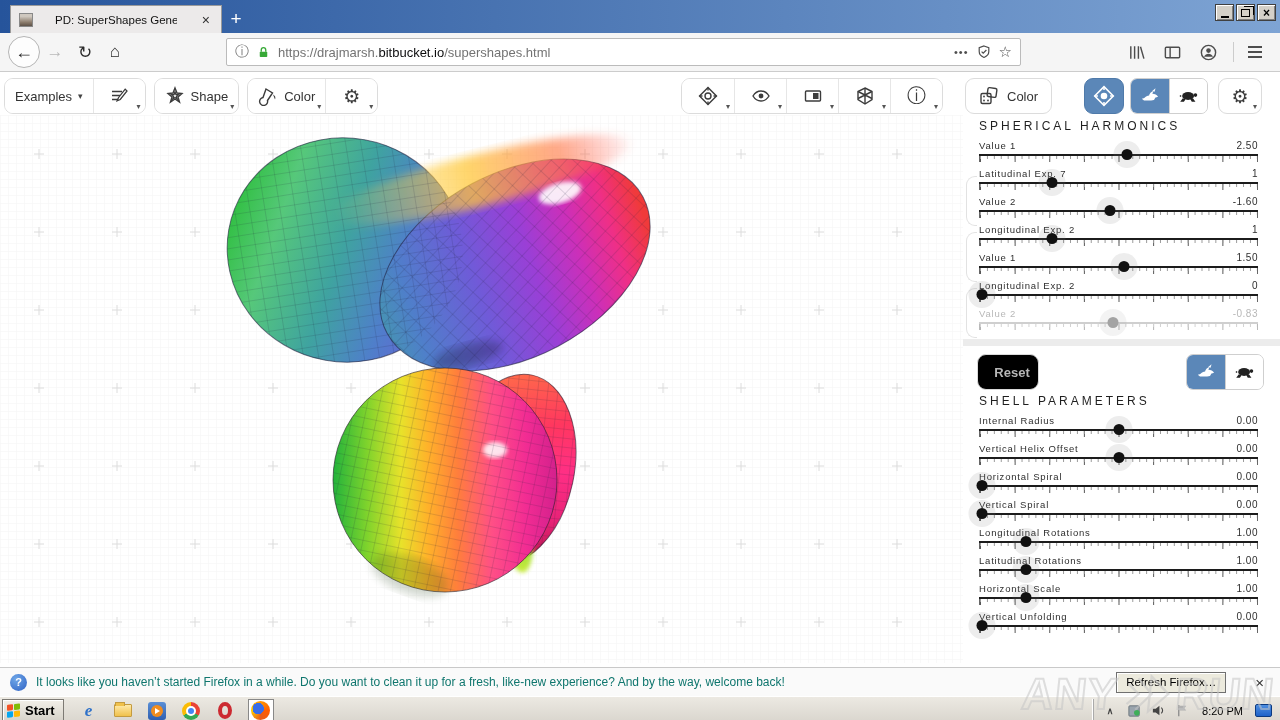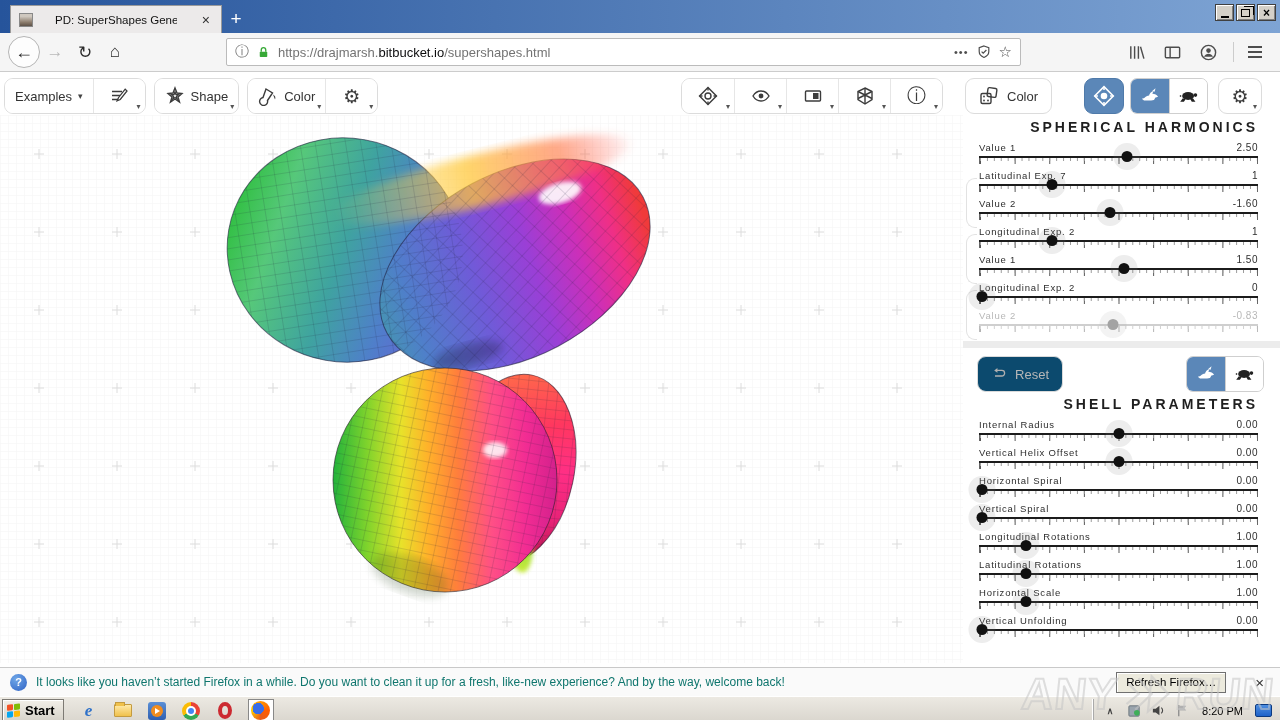--- a/index.html
+++ b/index.html
@@ -61,36 +61,36 @@
   .rightcol{width:317px;flex:0 0 317px;display:flex;flex-direction:column;background:#fff;}
   .panel-toolbar{height:43px;display:flex;align-items:flex-start;padding:6px 12px 0 2px;flex:0 0 43px;}
   .btn{border:1px solid #dcdcdc;border-radius:9px;height:36px;background:#fff;display:flex;align-items:center;justify-content:center;padding:0 13px;gap:8px;font-size:13px;color:#333;cursor:pointer;position:relative;}
   .toggle-blue{background:#5b87b8;border-color:#4f7aa9;width:40px;padding:0;margin-left:32px;}
   .rtgrp{display:flex;border:1px solid #cfcfcf;border-radius:7px;overflow:hidden;margin-left:6px;height:36px;cursor:pointer;}
   .rtcell{width:38px;display:flex;align-items:center;justify-content:center;}
   .rt-on{background:#5b87b8;}
   .rt-off{background:#fff;border-left:1px solid #cfcfcf;}
   .gearbtn{width:44px;margin-left:10px;padding:0;}
   .panel-scroll{flex:1;overflow:hidden;padding:2px 22px 0 16px;font-family:"DejaVu Sans",sans-serif;}
-  .sec-title{font-size:14px;letter-spacing:3px;text-align:right;color:#1f1f1f;margin:2px 0 5px;font-weight:700;white-space:nowrap;}
+  .sec-title{font-size:12px;letter-spacing:3px;text-align:left;color:#1f1f1f;margin:2px 0 5px;font-weight:400;white-space:nowrap;}
   .srow{height:28px;position:relative;}
   .s-line1{display:flex;justify-content:space-between;align-items:flex-end;height:13px;font-size:9.5px;letter-spacing:.8px;color:#2e2e2e;}
   .s-value{font-size:10px;letter-spacing:.5px;}
   .s-track{position:relative;margin-top:3px;}
   .s-line{border-top:2px solid #1c1c1c;}
   .s-ticks{height:6px;border-left:1px solid #666;border-right:1px solid #666;background-image:linear-gradient(90deg,#9a9a9a 0,#9a9a9a 1px,transparent 1px),linear-gradient(90deg,#555 0,#555 1px,transparent 1px);background-size:2.5% 3px,12.5% 6px;background-repeat:repeat-x;}
   .s-handle{position:absolute;top:-5px;width:11px;height:11px;background:#111;border-radius:50%;transform:translateX(-50%);box-shadow:0 0 0 8px rgba(130,130,130,.14);cursor:pointer;}
   .srow.disabled .s-line1{color:#b8b8b8;}
   .srow.disabled .s-line{border-color:#cfcfcf;}
   .srow.disabled .s-ticks{opacity:.45;}
   .srow.disabled .s-handle{background:#a3a3a3;box-shadow:0 0 0 8px rgba(170,170,170,.14);}
   .pair-start:before{content:"";position:absolute;left:-13px;top:10px;width:10px;height:48px;border:1px solid #e2e2e2;border-right:none;border-radius:9px 0 0 9px;}
   .divider{height:7px;background:#ececec;margin:5px -22px 6px -16px;}
   .reset-row{display:flex;justify-content:space-between;align-items:center;height:40px;margin:0 -6px 2px -2px;}
-  .reset-btn{color:#b7b7b7;background:#0c4a6e;border-color:#dadada;width:86px;cursor:default;}
+  .reset-btn{color:#b7b7b7;background:#000000;border-color:#dadada;width:62px;cursor:default;font-weight:bold;}
   svg.resetic{stroke:#b0b0b0;stroke-width:1.6;fill:none;}
 
   
   .notibar{height:29px;flex:0 0 29px;background:#fafafa;border-top:1px solid #c9c9c9;display:flex;align-items:center;padding:0 10px;gap:9px;}
   .noti-q{width:17px;height:17px;border-radius:50%;background:radial-gradient(circle at 35% 30%,#6fa7e8,#2f62c4);color:#fff;font-size:11px;font-weight:bold;display:flex;align-items:center;justify-content:center;}
   .noti-msg{font-size:12px;color:#0f766e;flex:1;white-space:nowrap;overflow:hidden;}
   .noti-btn{height:21px;background:#eceadd;border:1px solid #707070;box-shadow:inset 1px 1px 0 #fff;font-size:11.5px;padding:0 9px;display:flex;align-items:center;cursor:pointer;margin-right:14px;}
   .noti-x{font-size:15px;color:#333;cursor:pointer;padding:0 6px;}
 
   

